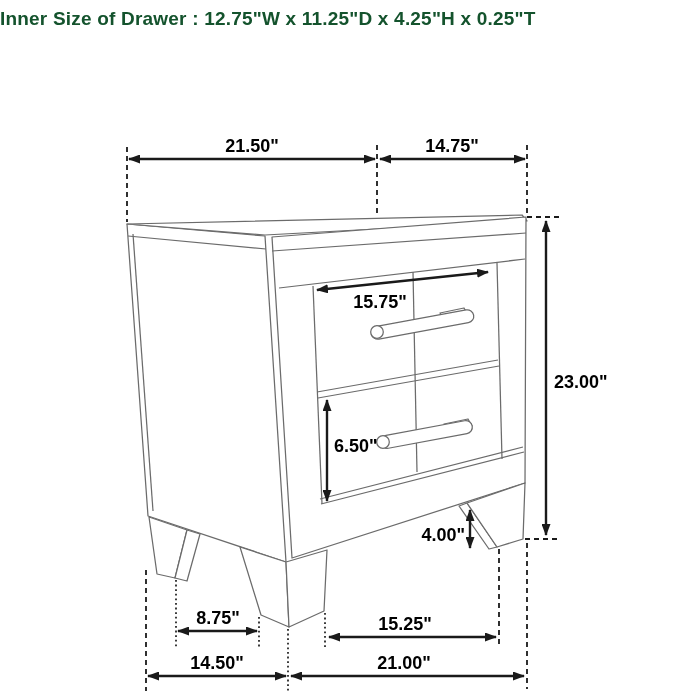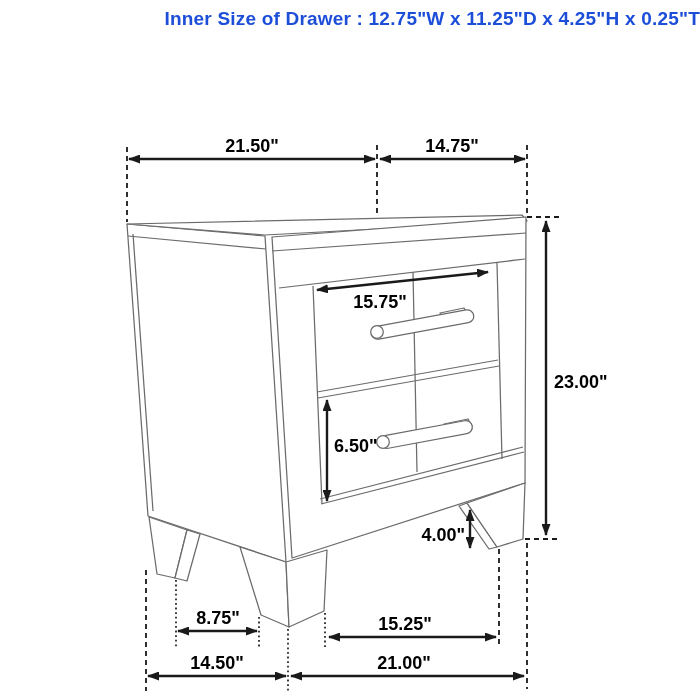--- a/index.html
+++ b/index.html
@@ -1,18 +1,18 @@
 <!DOCTYPE html>
 <html><head>
 <meta charset="utf-8">
 <style>
   html,body{margin:0;padding:0;background:#ffffff;width:700px;height:700px;overflow:hidden;}
   .page{position:relative;width:700px;height:700px;background:#fff;font-family:"Liberation Sans",sans-serif;}
-  .title{position:absolute;top:8px;left:0;width:700px;text-align:right;
-         font-size:19px;font-weight:bold;color:#1d4ed8;letter-spacing:0.2px;}
+  .title{position:absolute;top:8px;left:0;width:700px;text-align:left;
+         font-size:19px;font-weight:bold;color:#14532d;letter-spacing:0.2px;}
   svg{position:absolute;top:0;left:0;}
   .f{fill:none;stroke:#6b6b6b;stroke-width:1.25;stroke-linejoin:round;}
   .ff{fill:#ffffff;stroke:#6b6b6b;stroke-width:1.25;stroke-linejoin:round;}
   .dim{stroke:#1a1a1a;stroke-width:2.4;fill:none;}
   .dash{stroke:#1a1a1a;stroke-width:1.8;fill:none;stroke-dasharray:5 4;}
   .dot{stroke:#1a1a1a;stroke-width:1.7;fill:none;stroke-dasharray:1.8 2.8;}
   .lbl{font-family:"Liberation Sans",sans-serif;font-size:18px;font-weight:bold;fill:#000;}
 </style>
 </head>
 <body>

